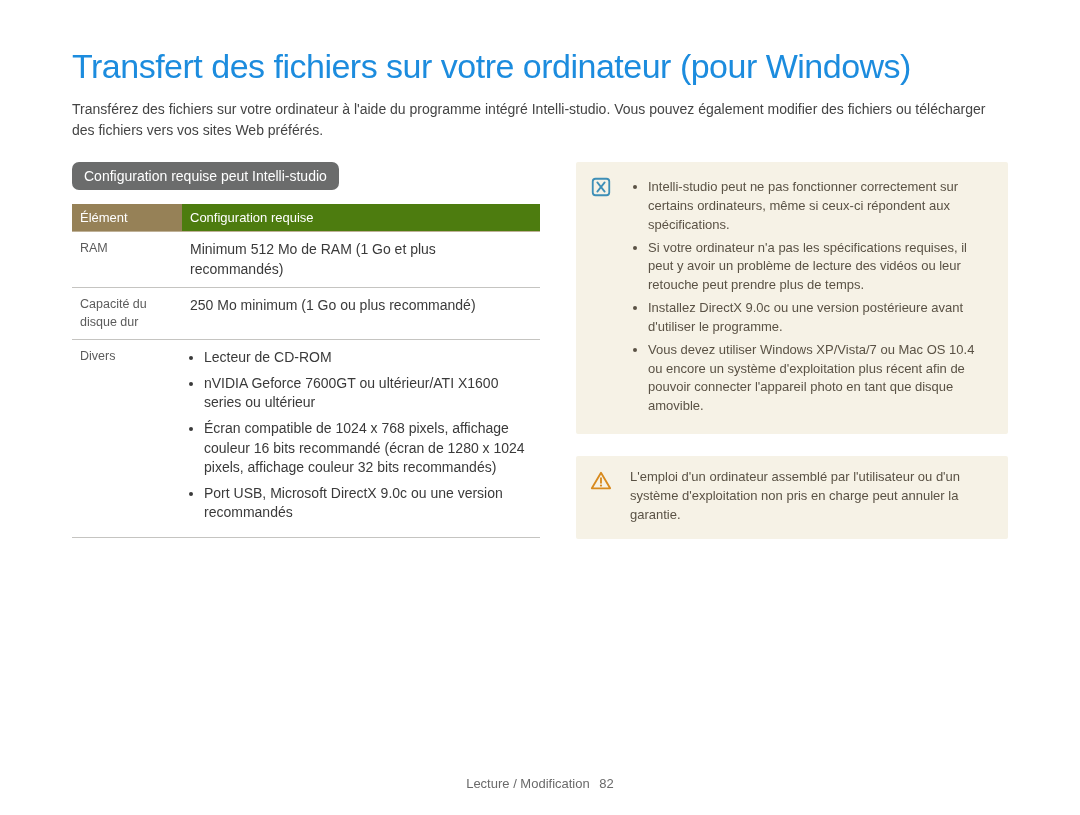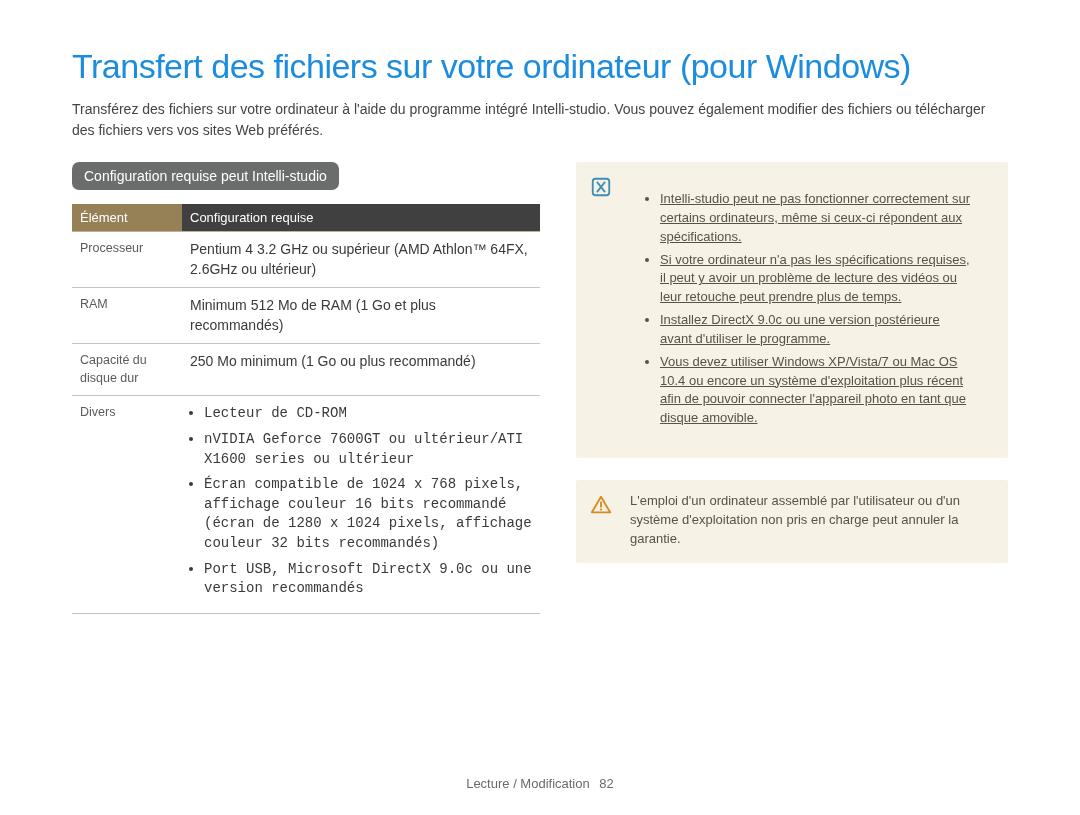--- a/index.html
+++ b/index.html
@@ -59,21 +59,21 @@
   }
 
   
   table.req {
     width: 100%;
     border-collapse: collapse;
     font-size: 14px;
     color: #3a3a3a;
   }
   table.req thead th {
-    background: #404040;
+    background: #4d7c0f;
     color: #ffffff;
     font-weight: 400;
     text-align: left;
     padding: 6px 8px;
     font-size: 13px;
     border-bottom: 1px solid #bfb197;
   }
   table.req thead th:first-child {
     background: #968157; 
     width: 94px;
@@ -88,21 +88,20 @@
     color: #5b5b5b;
     font-size: 12.5px;
     width: 94px;
   }
   table.req tbody tr:last-child td {
     border-bottom: 1px solid #c5c4c1;
   }
   ul.bullets {
     margin: 0;
     padding: 0 0 0 14px;
-    font-family: Liberation Mono, monospace;
   }
   ul.bullets li {
     margin: 0 0 6px 0;
     line-height: 1.4;
   }
 
   
   .note {
     background: #f6f2e6;
     border-radius: 2px;
@@ -117,23 +116,22 @@
     position: absolute;
     left: 14px;
     top: 14px;
     width: 22px;
     height: 22px;
     display: flex;
     align-items: center;
     justify-content: center;
   }
   .note ul {
-    margin: 16px;
+    margin: 4px;
     padding-left: 14px;
-    text-decoration: underline;
   }
   .note ul li {
     margin-bottom: 4px;
   }
   .note.warn .note-icon svg { color:#d88a1e; }
 
   
   .footer {
     position: absolute;
     bottom: 24px;
@@ -160,25 +158,20 @@
       <div class="section-pill">Configuration requise peut Intelli-studio</div>
 
       <table class="req">
         <thead>
           <tr>
             <th>Élément</th>
             <th>Configuration requise</th>
           </tr>
         </thead>
         <tbody>
-          <tr>
-            <td class="k">Processeur</td>
-            <td>Pentium 4 3.2 GHz ou supérieur
-(AMD Athlon™ 64FX, 2.6GHz ou ultérieur)</td>
-          </tr>
           <tr>
             <td class="k">RAM</td>
             <td>Minimum 512 Mo de RAM
 (1 Go et plus recommandés)</td>
           </tr>
           <tr>
             <td class="k">Capacité du disque dur</td>
             <td>250 Mo minimum (1 Go ou plus recommandé)</td>
           </tr>
           <tr>

